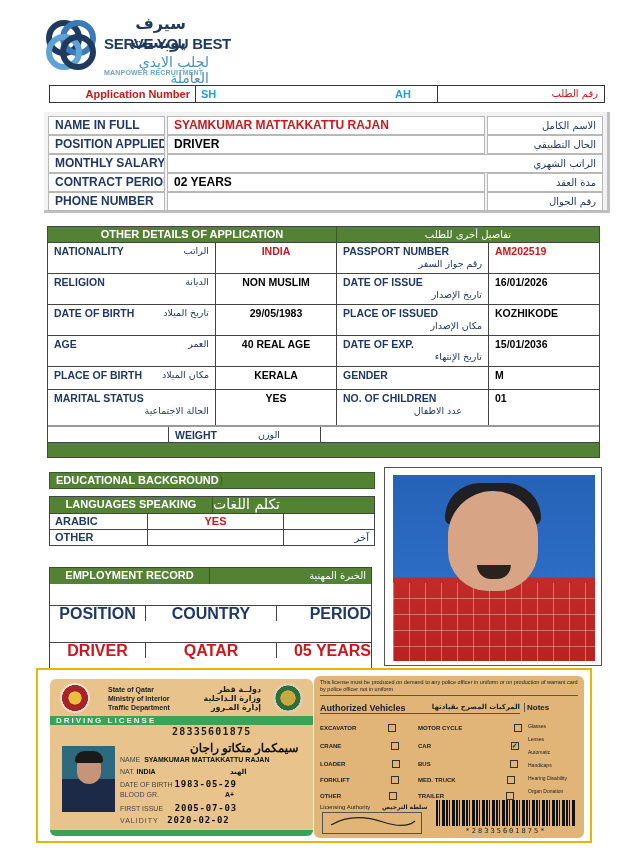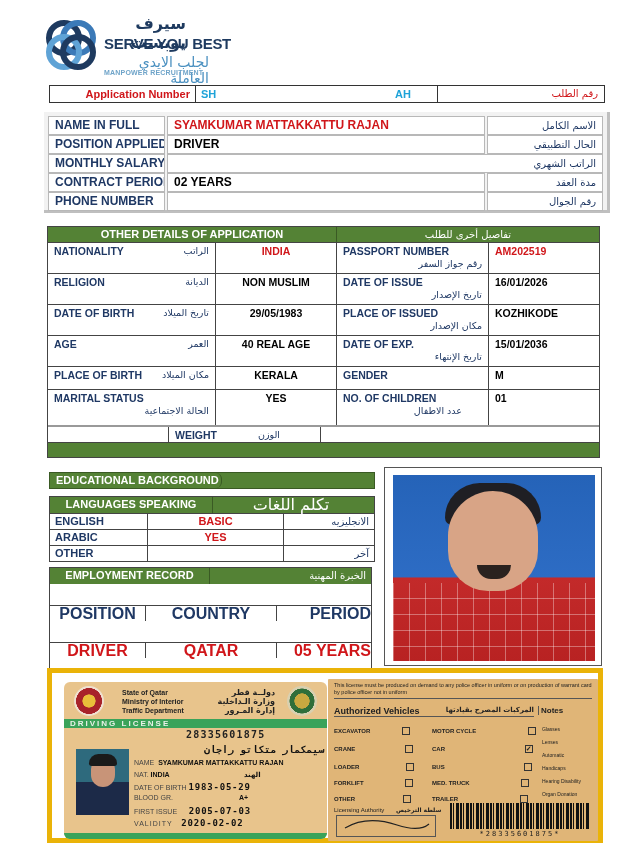--- a/index.html
+++ b/index.html
@@ -47,21 +47,21 @@
   .ar-b { display: block; text-align: right; margin-top: 1px; }
   .gfoot { height: 15px; background: #548235; border-top: 1px solid #444; }
 
   
   .edu { left: 49px; top: 472px; width: 326px; height: 17px; background: #548235; border: 1px solid #3a5a24; display: flex; color: #fff; font-size: 11px; font-weight: bold; line-height: 15px; }
   .edu .e1 { width: 172px; padding-left: 6px; border-right: 1px solid #3a5a24; border-radius: 6px; }
 
   .lang { left: 49px; top: 496px; width: 326px; border: 1px solid #444; }
   .lang .lh { display: flex; background: #548235; color: #fff; height: 16px; line-height: 15px; font-size: 11px; font-weight: bold; }
   .lang .lh .a { width: 163px; text-align: center; border-right: 1px solid #3a5a24; }
-  .lang .lh .b { flex: 1; text-align: center; padding-right: 5px; font-family: "DejaVu Sans", sans-serif; font-weight: normal; font-size: 16px; }
+  .lang .lh .b { flex: 1; text-align: left; padding-right: 5px; font-family: "DejaVu Sans", sans-serif; font-weight: normal; font-size: 14px; }
   .lrow { display: flex; border-top: 1px solid #444; height: 16px; line-height: 15px; font-size: 11px; font-weight: bold; }
   .lrow .a { width: 98px; padding-left: 5px; border-right: 1px solid #444; color: #1f3864; }
   .lrow .b { width: 136px; border-right: 1px solid #444; color: #d0161a; text-align: center; }
   .lrow .c { flex: 1; text-align: right; padding-right: 5px; font-family: "DejaVu Sans", sans-serif; font-weight: normal; font-size: 10px; color: #1f3864; }
 
   .emp { left: 49px; top: 567px; width: 323px; border: 1px solid #444; }
   .emp .eh { display: flex; background: #548235; color: #fff; height: 16px; line-height: 15px; font-size: 11px; font-weight: bold; }
   .emp .eh .a { width: 160px; text-align: center; border-right: 1px solid #3a5a24; }
   .emp .eh .b { flex: 1; text-align: right; padding-right: 5px; font-family: "DejaVu Sans", sans-serif; font-weight: normal; font-size: 10px; }
   .erow { display: flex; border-top: 1px solid #444; height: 16px; line-height: 15px; font-size: 16px; font-weight: bold; margin-top: 21px; }
@@ -75,23 +75,23 @@
   
   .photo { left: 384px; top: 467px; width: 218px; height: 199px; border: 1px solid #555; background: #fff; padding: 7px 6px 4px 8px; }
   .photo-inner { width: 100%; height: 100%; background: linear-gradient(180deg, #2563b8 0%, #2d6cc4 55%, #c32a2a 55.2%, #b82222 100%); position: relative; overflow: hidden; }
   .face { position: absolute; left: 55px; top: 16px; width: 90px; height: 100px; border-radius: 45px 45px 40px 40px; background: #d8a486; }
   .hair { position: absolute; left: 52px; top: 8px; width: 96px; height: 42px; border-radius: 48px 48px 10px 10px; background: #1f1f24; }
   .beard { position: absolute; left: 84px; top: 90px; width: 34px; height: 14px; border-radius: 0 0 17px 17px; background: #2a221f; }
   .shirt-grid { position: absolute; left: 0; top: 108px; width: 100%; height: 80px;
     background-image: repeating-linear-gradient(90deg, rgba(255,255,255,0.35) 0 1px, transparent 1px 16px), repeating-linear-gradient(0deg, rgba(255,255,255,0.35) 0 1px, transparent 1px 16px); }
 
   
-  .license { left: 47px; top: 668px; width: 556px; height: 175px; border: 5px solid #eab308; background: #fff; }
+  .license { left: 36px; top: 668px; width: 556px; height: 175px; border: 2px solid #eab308; background: #fff; }
   .lic-front { position: absolute; left: 12px; top: 9px; width: 263px; height: 157px; background: #e8c48c; border-radius: 6px; overflow: hidden; font-size: 7px; color: #222; }
-  .lic-back { position: absolute; left: 276px; top: 6px; width: 270px; height: 162px; background: #e0b577; border-radius: 1px; overflow: hidden; font-size: 6px; color: #222; }
+  .lic-back { position: absolute; left: 276px; top: 6px; width: 270px; height: 162px; background: #e0b577; border-radius: 6px; overflow: hidden; font-size: 6px; color: #222; }
   .lf-head-en { position: absolute; left: 58px; top: 6px; font-size: 7px; font-weight: bold; line-height: 9px; }
   .lf-head-ar { position: absolute; right: 52px; top: 6px; font-size: 8px; font-weight: bold; line-height: 9px; direction: rtl; text-align: right; font-family: "DejaVu Sans", sans-serif; }
   .lf-emblem-l { position: absolute; left: 10px; top: 4px; width: 30px; height: 30px; border-radius: 50%; background: radial-gradient(circle, #e9c03a 30%, #a8232a 32%, #a8232a 60%, #f0e0d0 62%); }
   .lf-emblem-r { position: absolute; right: 10px; top: 4px; width: 30px; height: 30px; border-radius: 50%; background: radial-gradient(circle, #c9a840 35%, #2f6e3a 37%, #2f6e3a 58%, #d8d0b0 60%); }
   .lf-band { position: absolute; left: 0; top: 37px; width: 100%; height: 9px; background: #3aa35a; color: #e8f0e8; font-size: 8px; letter-spacing: 2px; line-height: 9px; padding-left: 6px; font-weight: bold; }
   .lf-num { position: absolute; left: 122px; top: 47px; font-size: 10px; font-weight: bold; letter-spacing: 1.2px; font-family: "DejaVu Sans Mono", monospace; }
   .lf-photo { position: absolute; left: 12px; top: 67px; width: 53px; height: 66px; background: linear-gradient(180deg, #2e6a7d 0%, #2e6a7d 50%, #1c2a48 50%); }
   .lf-photo .f { position: absolute; left: 15px; top: 8px; width: 24px; height: 30px; border-radius: 12px; background: #c89478; }
   .lf-photo .h { position: absolute; left: 13px; top: 5px; width: 28px; height: 12px; border-radius: 14px 14px 4px 4px; background: #1a1a1a; }
   .lf-row { position: absolute; left: 70px; font-size: 7px; color: #444; white-space: nowrap; }
@@ -223,25 +223,20 @@
   <div class="e1">EDUCATIONAL BACKGROUND</div>
   <div></div>
 </div>
 
 <div class="abs lang">
   <div class="lh">
     <div class="a">LANGUAGES SPEAKING</div>
     <div class="b">تكلم اللغات</div>
   </div>
   <div class="lrow">
-    <div class="a">ENGLISH</div>
-    <div class="b">BASIC</div>
-    <div class="c">الانجليزيه</div>
-  </div>
-  <div class="lrow">
     <div class="a">ARABIC</div>
     <div class="b">YES</div>
     <div class="c"></div>
   </div>
   <div class="lrow">
     <div class="a">OTHER</div>
     <div class="b"></div>
     <div class="c">آخر</div>
   </div>
 </div>
@@ -292,21 +287,21 @@
       <div>Traffic Department</div>
     </div>
     <div class="lf-head-ar">
       <div>دولــة قطر</div>
       <div>وزارة الـداخلية</div>
       <div>إدارة المـرور</div>
     </div>
     <div class="lf-emblem-r"></div>
     <div class="lf-band">DRIVING LICENSE</div>
     <div class="lf-num">28335601875</div>
-    <div class="lf-row" style="top:62px;left:140px;font-family:Liberation Mono, monospace;font-size:10px;font-weight:bold;color:#111">سيمكمار متكاتو راجان</div>
+    <div class="lf-row" style="top:62px;left:140px;font-family:Liberation Serif, serif;font-size:12px;font-weight:bold;color:#111">سيمكمار متكاتو راجان</div>
     <div class="lf-photo">
         <div class="f"></div>
         <div class="h"></div>
       </div>
     <div class="lf-row" style="top:77px"><span>NAME</span>&nbsp; <b>SYAMKUMAR MATTAKKATTU RAJAN</b></div>
     <div class="lf-row" style="top:89px"><span>NAT.</span> <b>INDIA</b> <span style="position:absolute;left:110px;font-family:'DejaVu Sans',sans-serif;font-weight:bold;color:#111">الهند</span></div>
     <div class="lf-row" style="top:100px"><span>DATE OF BIRTH</span> <span class="mono">1983-05-29</span></div>
     <div class="lf-row" style="top:112px"><span>BLOOD GR.</span> <b style="position:absolute;left:105px">A+</b></div>
     <div class="lf-row" style="top:124px"><span>FIRST ISSUE</span> &nbsp;&nbsp;&nbsp;&nbsp; <span class="mono">2005-07-03</span></div>
     <div class="lf-row" style="top:136px;letter-spacing:1px"><span>VALIDITY</span> &nbsp; <span class="mono" style="letter-spacing:0.8px">2020-02-02</span></div>

